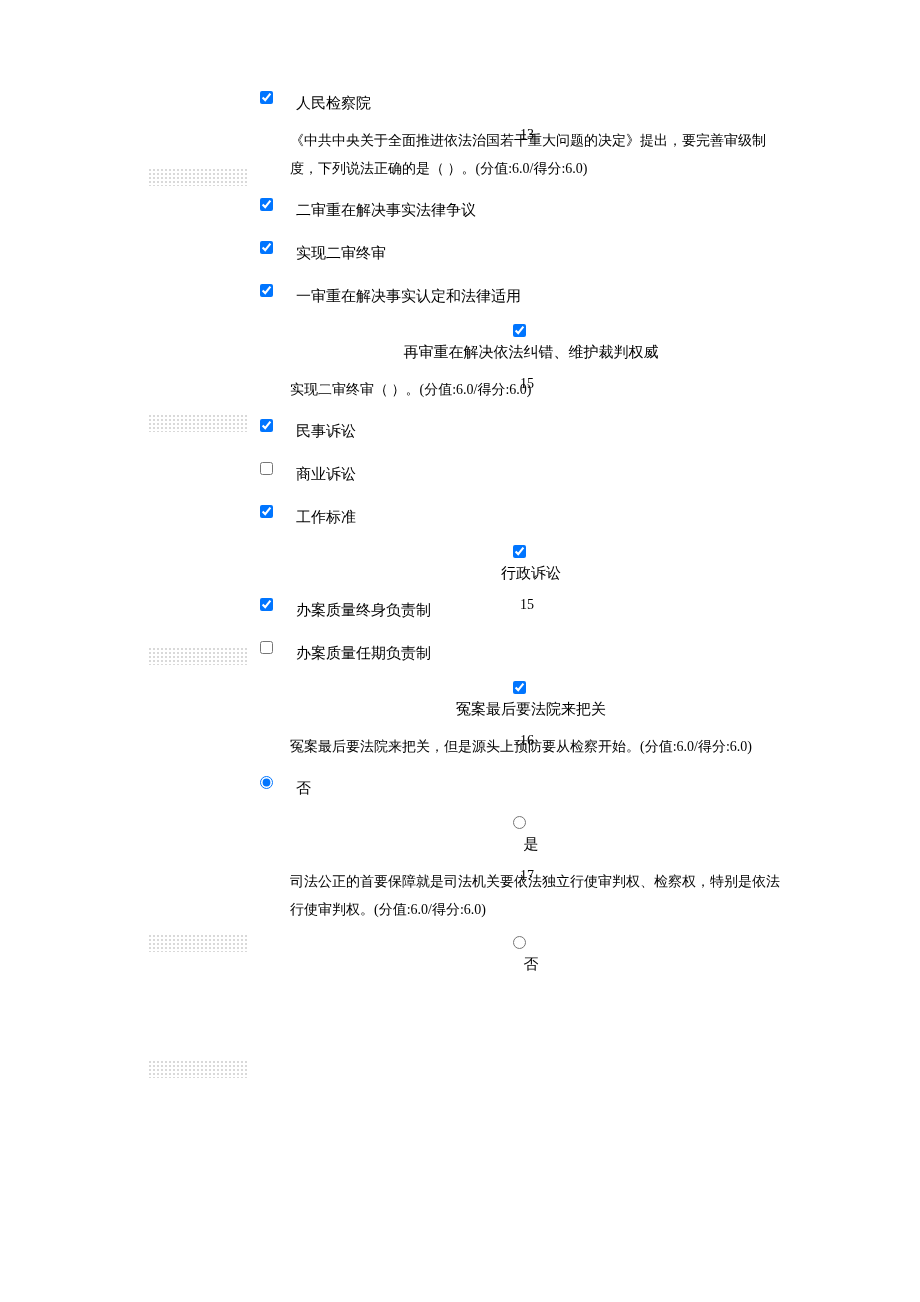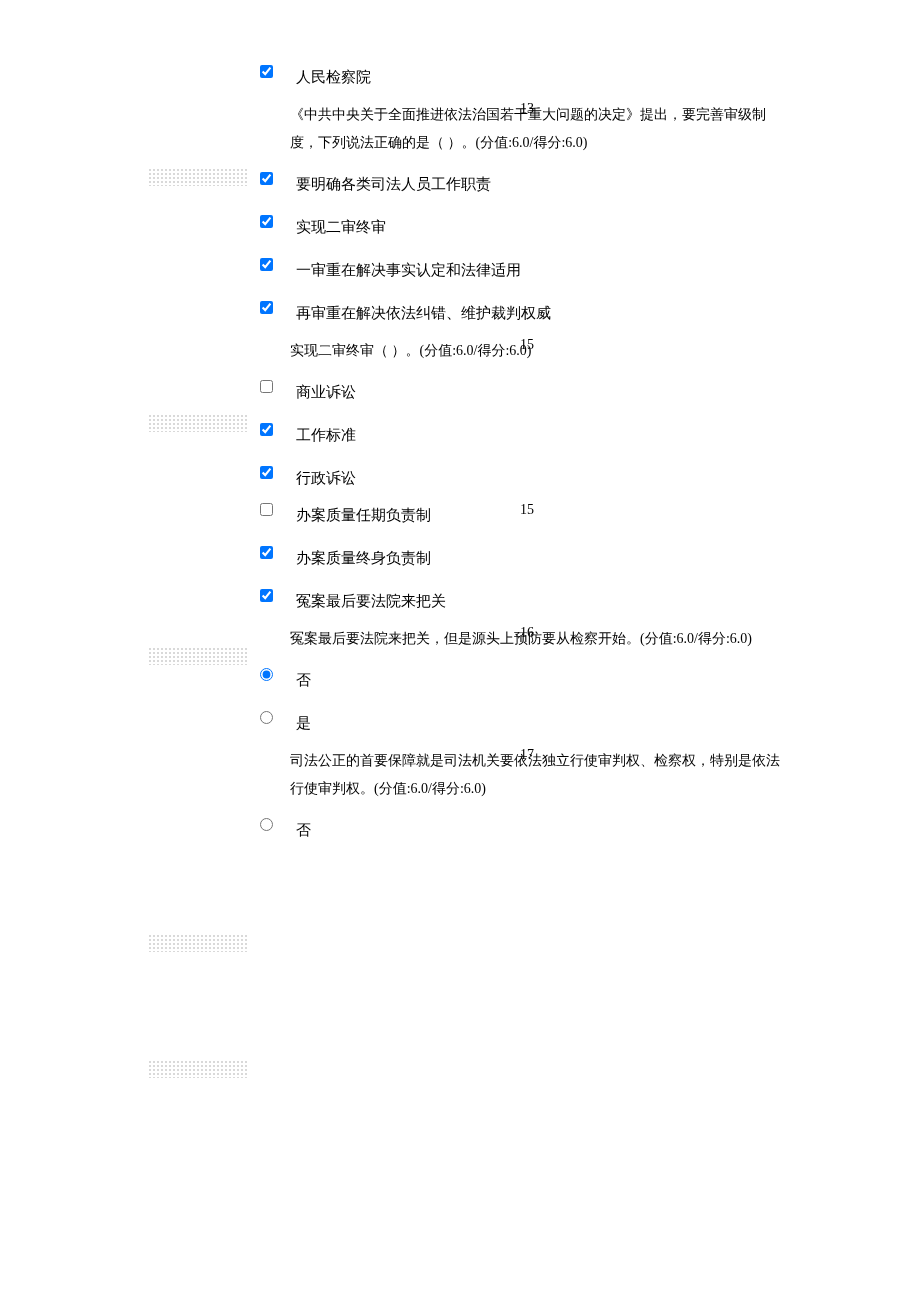--- a/index.html
+++ b/index.html
@@ -6,21 +6,21 @@
   body {
     margin: 0;
     background: #ffffff;
     font-family: "SimSun", "Microsoft YaHei", serif;
     font-size: 15px;
     color: #000;
   }
   .page {
     width: 920px;
     min-height: 1302px;
-    padding: 64px 0 0 0;
+    padding: 90px 0 0 0;
     position: relative;
   }
   .content {
     margin-left: 260px;
     width: 530px;
   }
   .stripe {
     position: absolute;
     left: 148px;
     width: 100px;
@@ -37,21 +37,21 @@
     z-index: 2;
   }
   .q-block { position: relative; margin-top: 18px; }
   .q-text { margin-left: 30px; line-height: 28px; font-size: 14px; }
   .opts { margin-top: 14px; }
   .opt-row {
     display: flex;
     align-items: center;
     margin-bottom: 24px;
   }
-  .opt-row:last-child { margin-bottom: 10px; }
+  .opt-row:last-child { margin-bottom: 10px; flex-direction: column; }
   .ctrl {
     width: 24px;
     display: flex;
     justify-content: flex-start;
   }
   .ctrl input {
     margin: 0;
     transform: translateY(-2px);
   }
   .opt-label {
@@ -83,21 +83,21 @@
 
     <div id="questions">
         <div class="q-block">
           <div class="num-col">13</div>
           <div class="q-text">《中共中央关于全面推进依法治国若干重大问题的决定》提出，要完善审级制度，下列说法正确的是（  ）。(分值:6.0/得分:6.0)</div>
           <div class="opts">
             <div class="opt-row">
               <span class="ctrl">
                 <input type="checkbox" name="q0" checked="" style="">
               </span>
-              <span class="opt-label">要明确各类司法人员工作职责</span>
+              <span class="opt-label">二审重在解决事实法律争议</span>
             </div>
             <div class="opt-row">
               <span class="ctrl">
                 <input type="checkbox" name="q0" checked="" style="">
               </span>
               <span class="opt-label">实现二审终审</span>
             </div>
             <div class="opt-row">
               <span class="ctrl">
                 <input type="checkbox" name="q0" checked="" style="">
@@ -111,20 +111,26 @@
               <span class="opt-label">再审重在解决依法纠错、维护裁判权威</span>
             </div>
           </div>
         </div>
         <div class="q-block">
           <div class="num-col">15</div>
           <div class="q-text">实现二审终审（  ）。(分值:6.0/得分:6.0)</div>
           <div class="opts">
             <div class="opt-row">
               <span class="ctrl">
+                <input type="checkbox" name="q1" checked="" style="">
+              </span>
+              <span class="opt-label">民事诉讼</span>
+            </div>
+            <div class="opt-row">
+              <span class="ctrl">
                 <input type="checkbox" name="q1" style="">
               </span>
               <span class="opt-label">商业诉讼</span>
             </div>
             <div class="opt-row">
               <span class="ctrl">
                 <input type="checkbox" name="q1" checked="" style="">
               </span>
               <span class="opt-label">工作标准</span>
             </div>
@@ -134,29 +140,29 @@
               </span>
               <span class="opt-label">行政诉讼</span>
             </div>
           </div>
         </div>
         <div class="q-block">
           <div class="num-col">15</div>
           <div class="opts">
             <div class="opt-row">
               <span class="ctrl">
+                <input type="checkbox" name="q2" checked="" style="">
+              </span>
+              <span class="opt-label">办案质量终身负责制</span>
+            </div>
+            <div class="opt-row">
+              <span class="ctrl">
                 <input type="checkbox" name="q2" style="">
               </span>
               <span class="opt-label">办案质量任期负责制</span>
-            </div>
-            <div class="opt-row">
-              <span class="ctrl">
-                <input type="checkbox" name="q2" checked="" style="">
-              </span>
-              <span class="opt-label">办案质量终身负责制</span>
             </div>
             <div class="opt-row">
               <span class="ctrl">
                 <input type="checkbox" name="q2" checked="" style="">
               </span>
               <span class="opt-label">冤案最后要法院来把关</span>
             </div>
           </div>
         </div>
         <div class="q-block">

